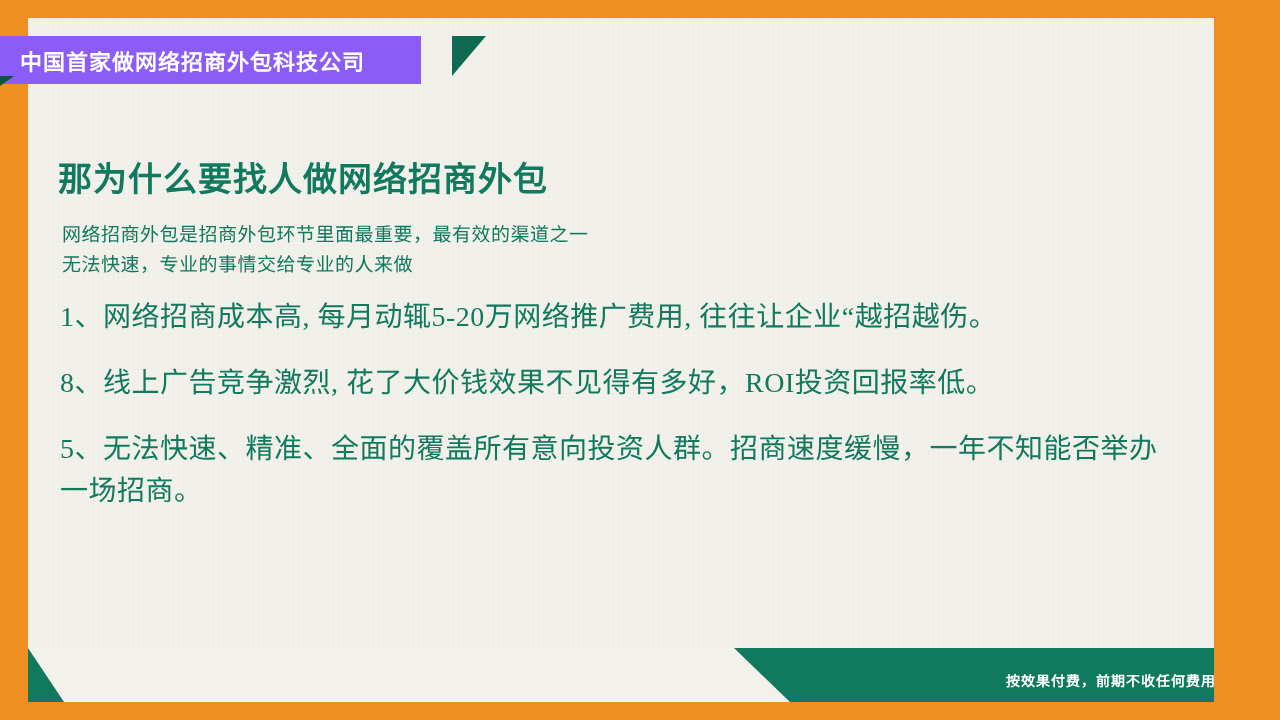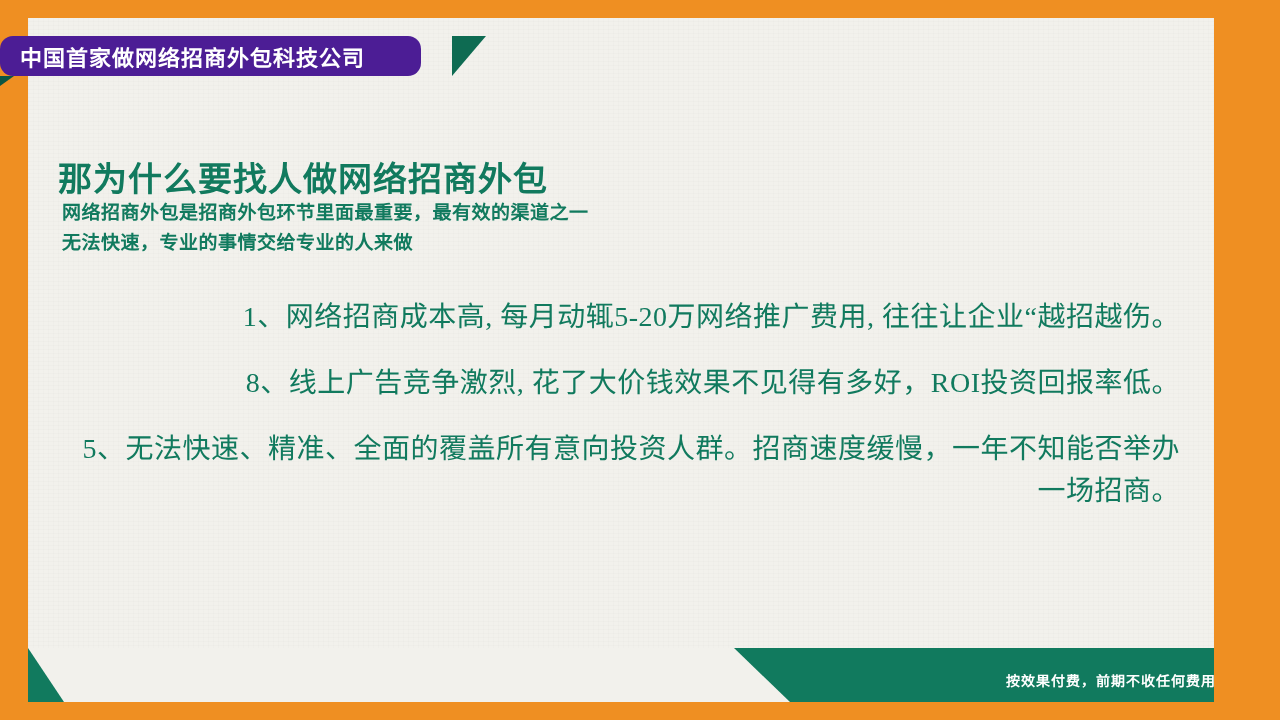--- a/index.html
+++ b/index.html
@@ -30,28 +30,27 @@
     background: #f2f1ec;
     background-image:
       repeating-linear-gradient(0deg, rgba(0,0,0,0.012) 0px, rgba(0,0,0,0.012) 1px, rgba(255,255,255,0.0) 1px, rgba(255,255,255,0.0) 4px),
       repeating-linear-gradient(90deg, rgba(0,0,0,0.010) 0px, rgba(0,0,0,0.010) 1px, rgba(255,255,255,0.0) 1px, rgba(255,255,255,0.0) 5px);
   }
   
   .ribbon {
     position: absolute;
     left: 0px;
     top: 36px;
-    height: 40px;
-    background: #4c1d95;
+    height: 48px;
+    background: #8b5cf6;
     display: flex;
     align-items: center;
     padding-left: 20px;
     padding-right: 56px;
     box-sizing: border-box;
-    border-radius: 13px;
   }
   .ribbon-text {
     color: #ffffff;
     font-size: 22px;
     font-weight: bold;
     letter-spacing: 1px;
     white-space: nowrap;
   }
   .ribbon-tail {
     position: absolute;
@@ -79,39 +78,38 @@
     top: 136px;
     font-size: 34px;
     font-weight: bold;
     color: #117a5e;
     letter-spacing: 1px;
     margin-top: 16px;
   }
   .subheads {
     position: absolute;
     left: 62px;
-    top: 198px;
+    top: 220px;
     color: #117a5e;
     font-size: 19px;
-    font-weight: bold;
+    font-weight: normal;
     line-height: 30px;
     letter-spacing: 0.5px;
   }
 
   
   .body-list {
     position: absolute;
     left: 60px;
     top: 296px;
     width: 1120px;
     color: #117a5e;
     font-family: "Liberation Serif", serif;
     font-size: 28px;
     line-height: 42px;
-    text-align: right;
   }
   .body-item {
     margin-bottom: 24px;
     letter-spacing: 0.5px;
   }
 
   
   .bottom-bar {
     position: absolute;
     left: 28px;

